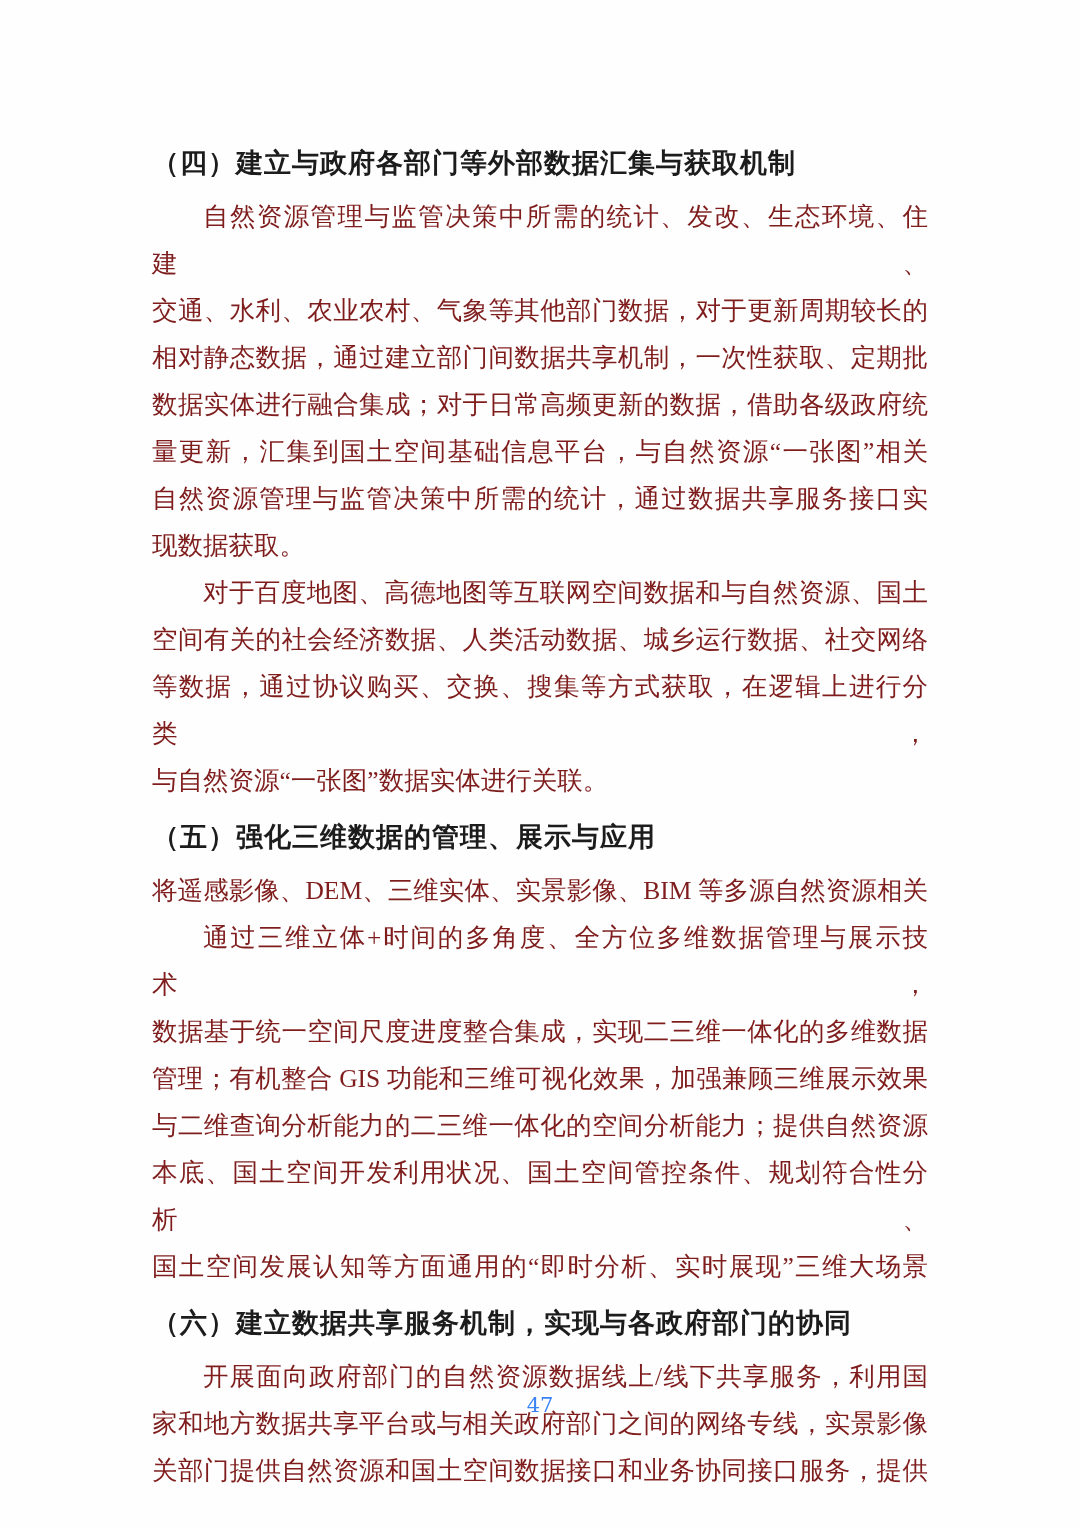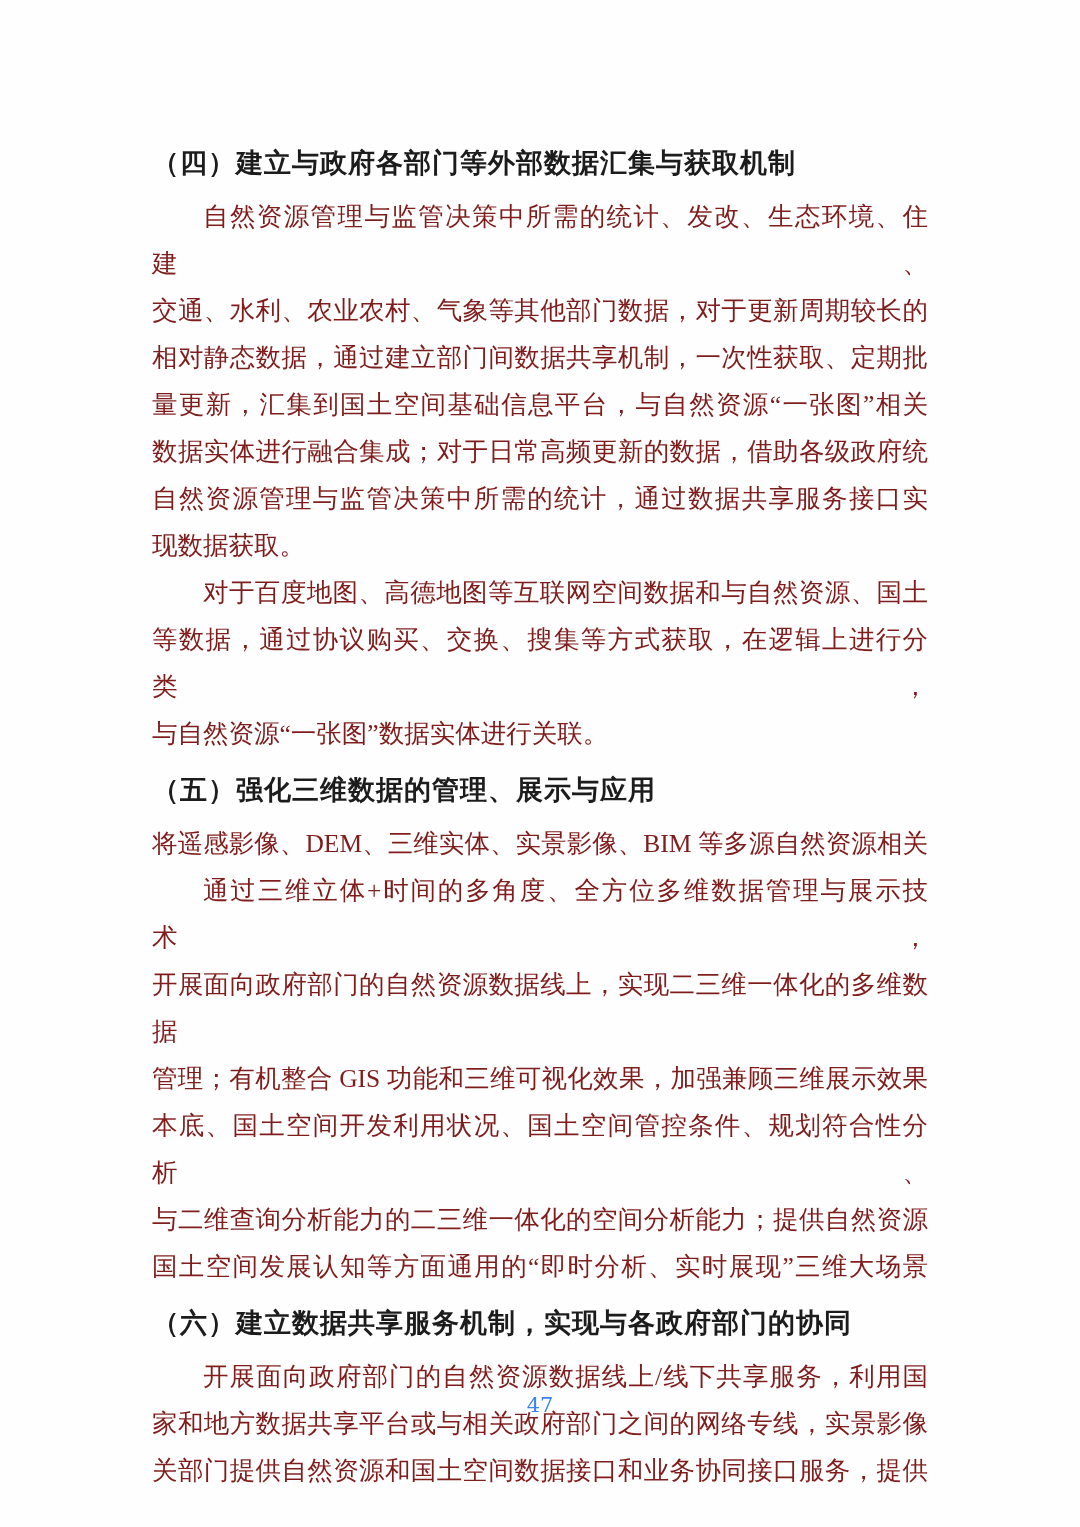--- a/index.html
+++ b/index.html
@@ -58,40 +58,41 @@
 <body>
 
 <div class="page">
   <div class="content">
       <div class="doc-section">
         <h2 class="section-heading">（四）建立与政府各部门等外部数据汇集与获取机制</h2>
         <div class="paragraph">
           <div class="para-line first">自然资源管理与监管决策中所需的统计、发改、生态环境、住建、</div>
           <div class="para-line">交通、水利、农业农村、气象等其他部门数据，对于更新周期较长的</div>
           <div class="para-line">相对静态数据，通过建立部门间数据共享机制，一次性获取、定期批</div>
+          <div class="para-line">数据实体进行融合集成；对于日常高频更新的数据，借助各级政府统</div>
           <div class="para-line">量更新，汇集到国土空间基础信息平台，与自然资源“一张图”相关</div>
-          <div class="para-line">数据实体进行融合集成；对于日常高频更新的数据，借助各级政府统</div>
           <div class="para-line">自然资源管理与监管决策中所需的统计，通过数据共享服务接口实</div>
           <div class="para-line last">现数据获取。</div>
         </div>
         <div class="paragraph">
           <div class="para-line first">对于百度地图、高德地图等互联网空间数据和与自然资源、国土</div>
+          <div class="para-line">空间有关的社会经济数据、人类活动数据、城乡运行数据、社交网络</div>
           <div class="para-line">等数据，通过协议购买、交换、搜集等方式获取，在逻辑上进行分类，</div>
           <div class="para-line last">与自然资源“一张图”数据实体进行关联。</div>
         </div>
       </div>
       <div class="doc-section">
         <h2 class="section-heading">（五）强化三维数据的管理、展示与应用</h2>
         <div class="paragraph">
           <div class="para-line">将遥感影像、DEM、三维实体、实景影像、BIM 等多源自然资源相关</div>
           <div class="para-line first">通过三维立体+时间的多角度、全方位多维数据管理与展示技术，</div>
-          <div class="para-line">开展面向政府部门的自然资源数据线上，实现二三维一体化的多维数据</div>
+          <div class="para-line">数据基于统一空间尺度进度整合集成，实现二三维一体化的多维数据</div>
           <div class="para-line">管理；有机整合 GIS 功能和三维可视化效果，加强兼顾三维展示效果</div>
+          <div class="para-line">与二维查询分析能力的二三维一体化的空间分析能力；提供自然资源</div>
           <div class="para-line">本底、国土空间开发利用状况、国土空间管控条件、规划符合性分析、</div>
-          <div class="para-line">与二维查询分析能力的二三维一体化的空间分析能力；提供自然资源</div>
           <div class="para-line">国土空间发展认知等方面通用的“即时分析、实时展现”三维大场景</div>
         </div>
       </div>
       <div class="doc-section">
         <h2 class="section-heading">（六）建立数据共享服务机制，实现与各政府部门的协同</h2>
         <div class="paragraph">
           <div class="para-line first">开展面向政府部门的自然资源数据线上/线下共享服务，利用国</div>
           <div class="para-line">家和地方数据共享平台或与相关政府部门之间的网络专线，实景影像</div>
           <div class="para-line">关部门提供自然资源和国土空间数据接口和业务协同接口服务，提供</div>
         </div>

